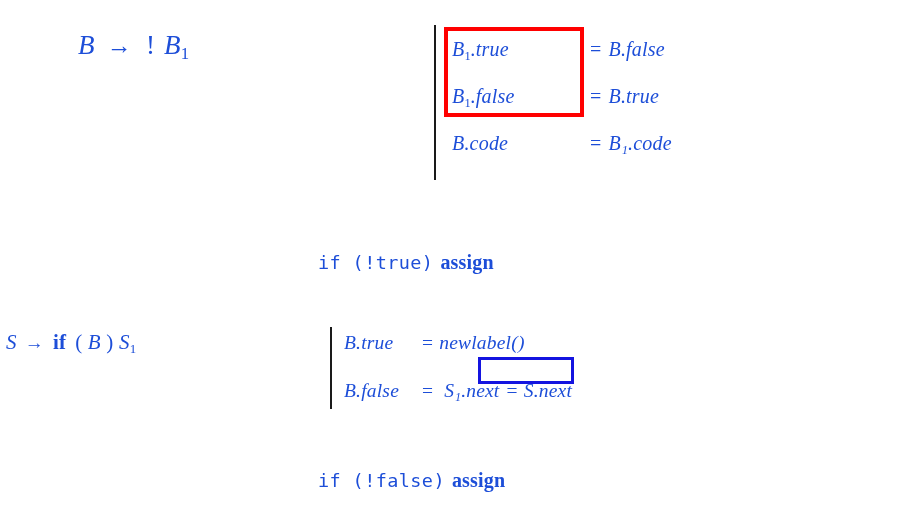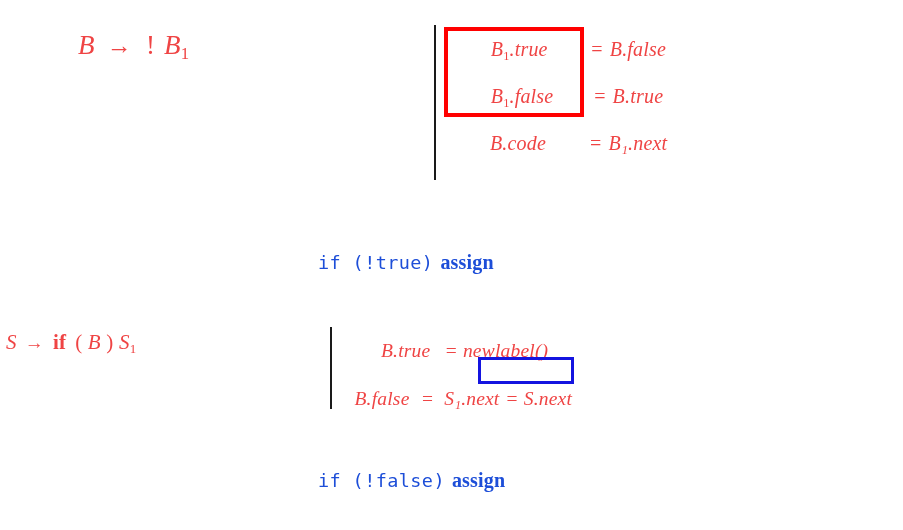--- a/index.html
+++ b/index.html
@@ -25,23 +25,22 @@
     height: 530px;
   }
 
   
   .abs { position: absolute; white-space: nowrap; }
 
   
   .math {
     font-family: "Liberation Serif", "DejaVu Serif", serif;
     font-style: italic;
-    color: #ef4444;
+    color: #1d4ed8;
     letter-spacing: 0.2px;
-    text-align: center;
   }
   .math sub {
     font-style: normal;
     font-size: 0.62em;
     vertical-align: baseline;
     position: relative;
     top: 0.30em;
     letter-spacing: 0;
   }
 
@@ -82,21 +81,21 @@
   .rules-1 .row { display: block; height: 47px; }
   .rules-1 .lhs {
     display: inline-block;
     min-width: 132px;
     padding: 0 4px 0 6px;
   }
   .rules-1 .eq { font-style: normal; margin: 0 7px 0 2px; }
 
   .rules-2 {
     left: 344px;
-    top: 338px;
+    top: 330px;
     font-size: 19.5px;
     line-height: 26px;
   }
   .rules-2 .row { display: block; height: 26px; }
   .rules-2 .lhs { display: inline-block; min-width: 76px; }
   .rules-2 .eq  { font-style: normal; margin: 0 6px 0 2px; }
   .rules-2 .bar2 { font-style: normal; margin: 0 4px; letter-spacing: -1px; }
   .rules-2 .boxed-inner { display: inline-block; padding: 0 5px; margin-top: 22px; }
 
   
@@ -154,21 +153,21 @@
   <div class="vbar vbar-1"></div>
 
   <div class="abs math rules-1">
     <span class="row">
       <span class="lhs"><span>B</span><sub>1</sub><span>.true</span></span><span class="eq">=</span><span>B.false</span>
     </span>
     <span class="row">
       <span class="lhs"><span>B</span><sub>1</sub><span>.false</span></span><span class="eq">=</span><span>B.true</span>
     </span>
     <span class="row">
-      <span class="lhs"><span>B</span><span>.code</span></span><span class="eq">=</span><span>B₁.next</span>
+      <span class="lhs"><span>B</span><span>.code</span></span><span class="eq">=</span><span>B₁.code</span>
     </span>
   </div>
 
   <div class="hl-red"></div>
 
   <div class="abs annot annot-1">
     <span class="code">if (!true)</span><span class="kw">assign</span>
   </div>
 
   <div class="abs math prod-2">

